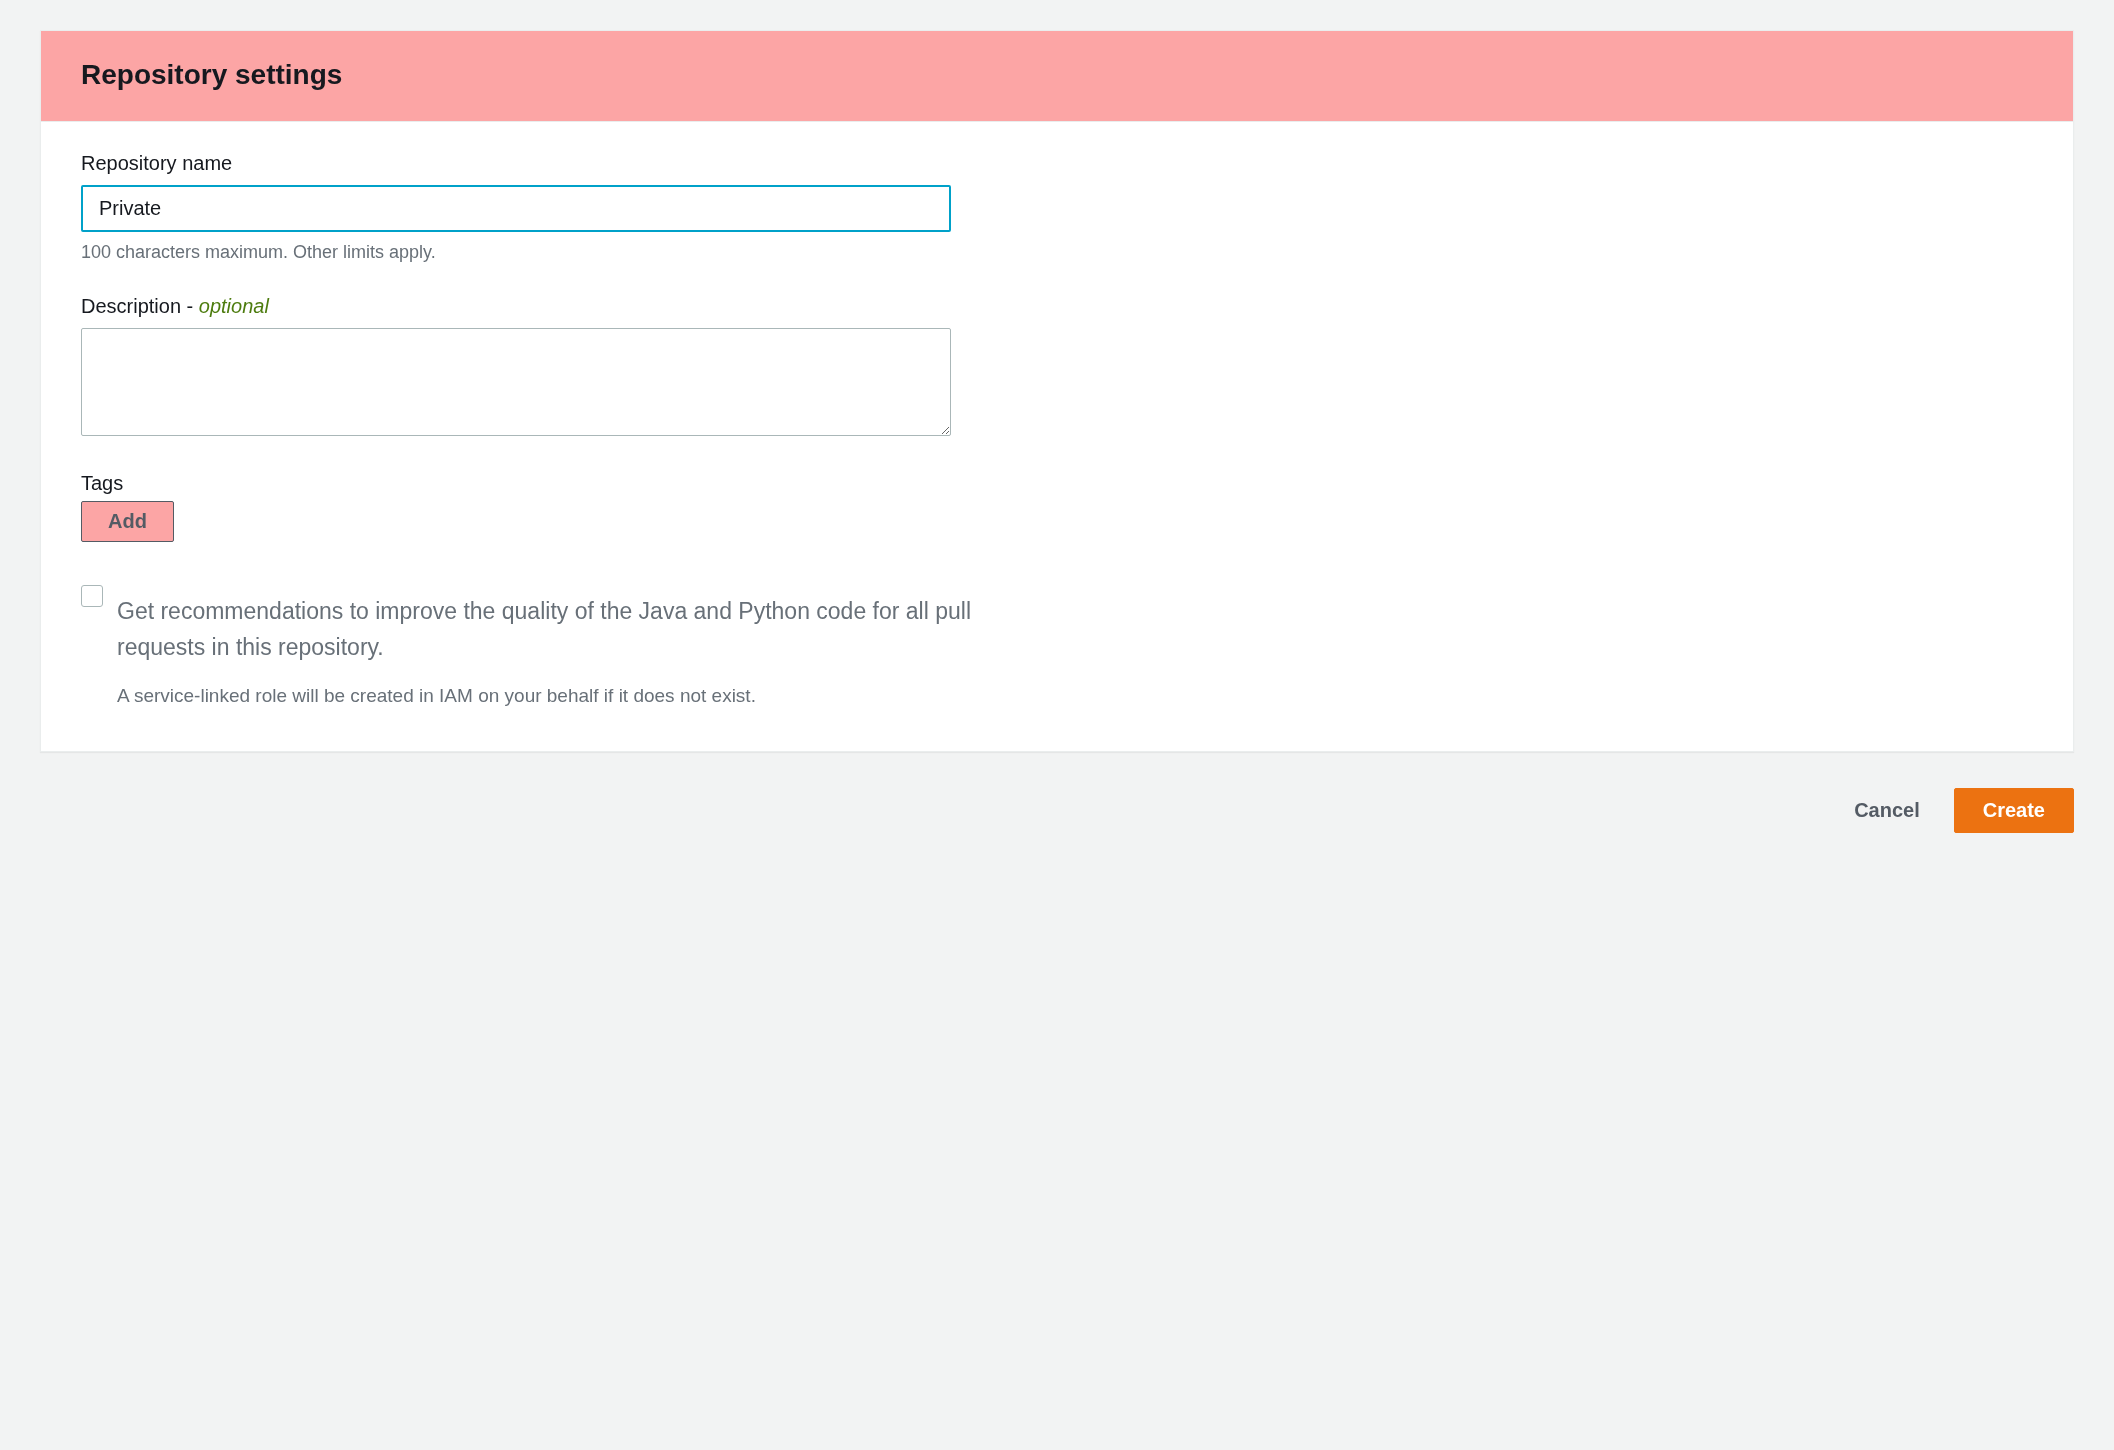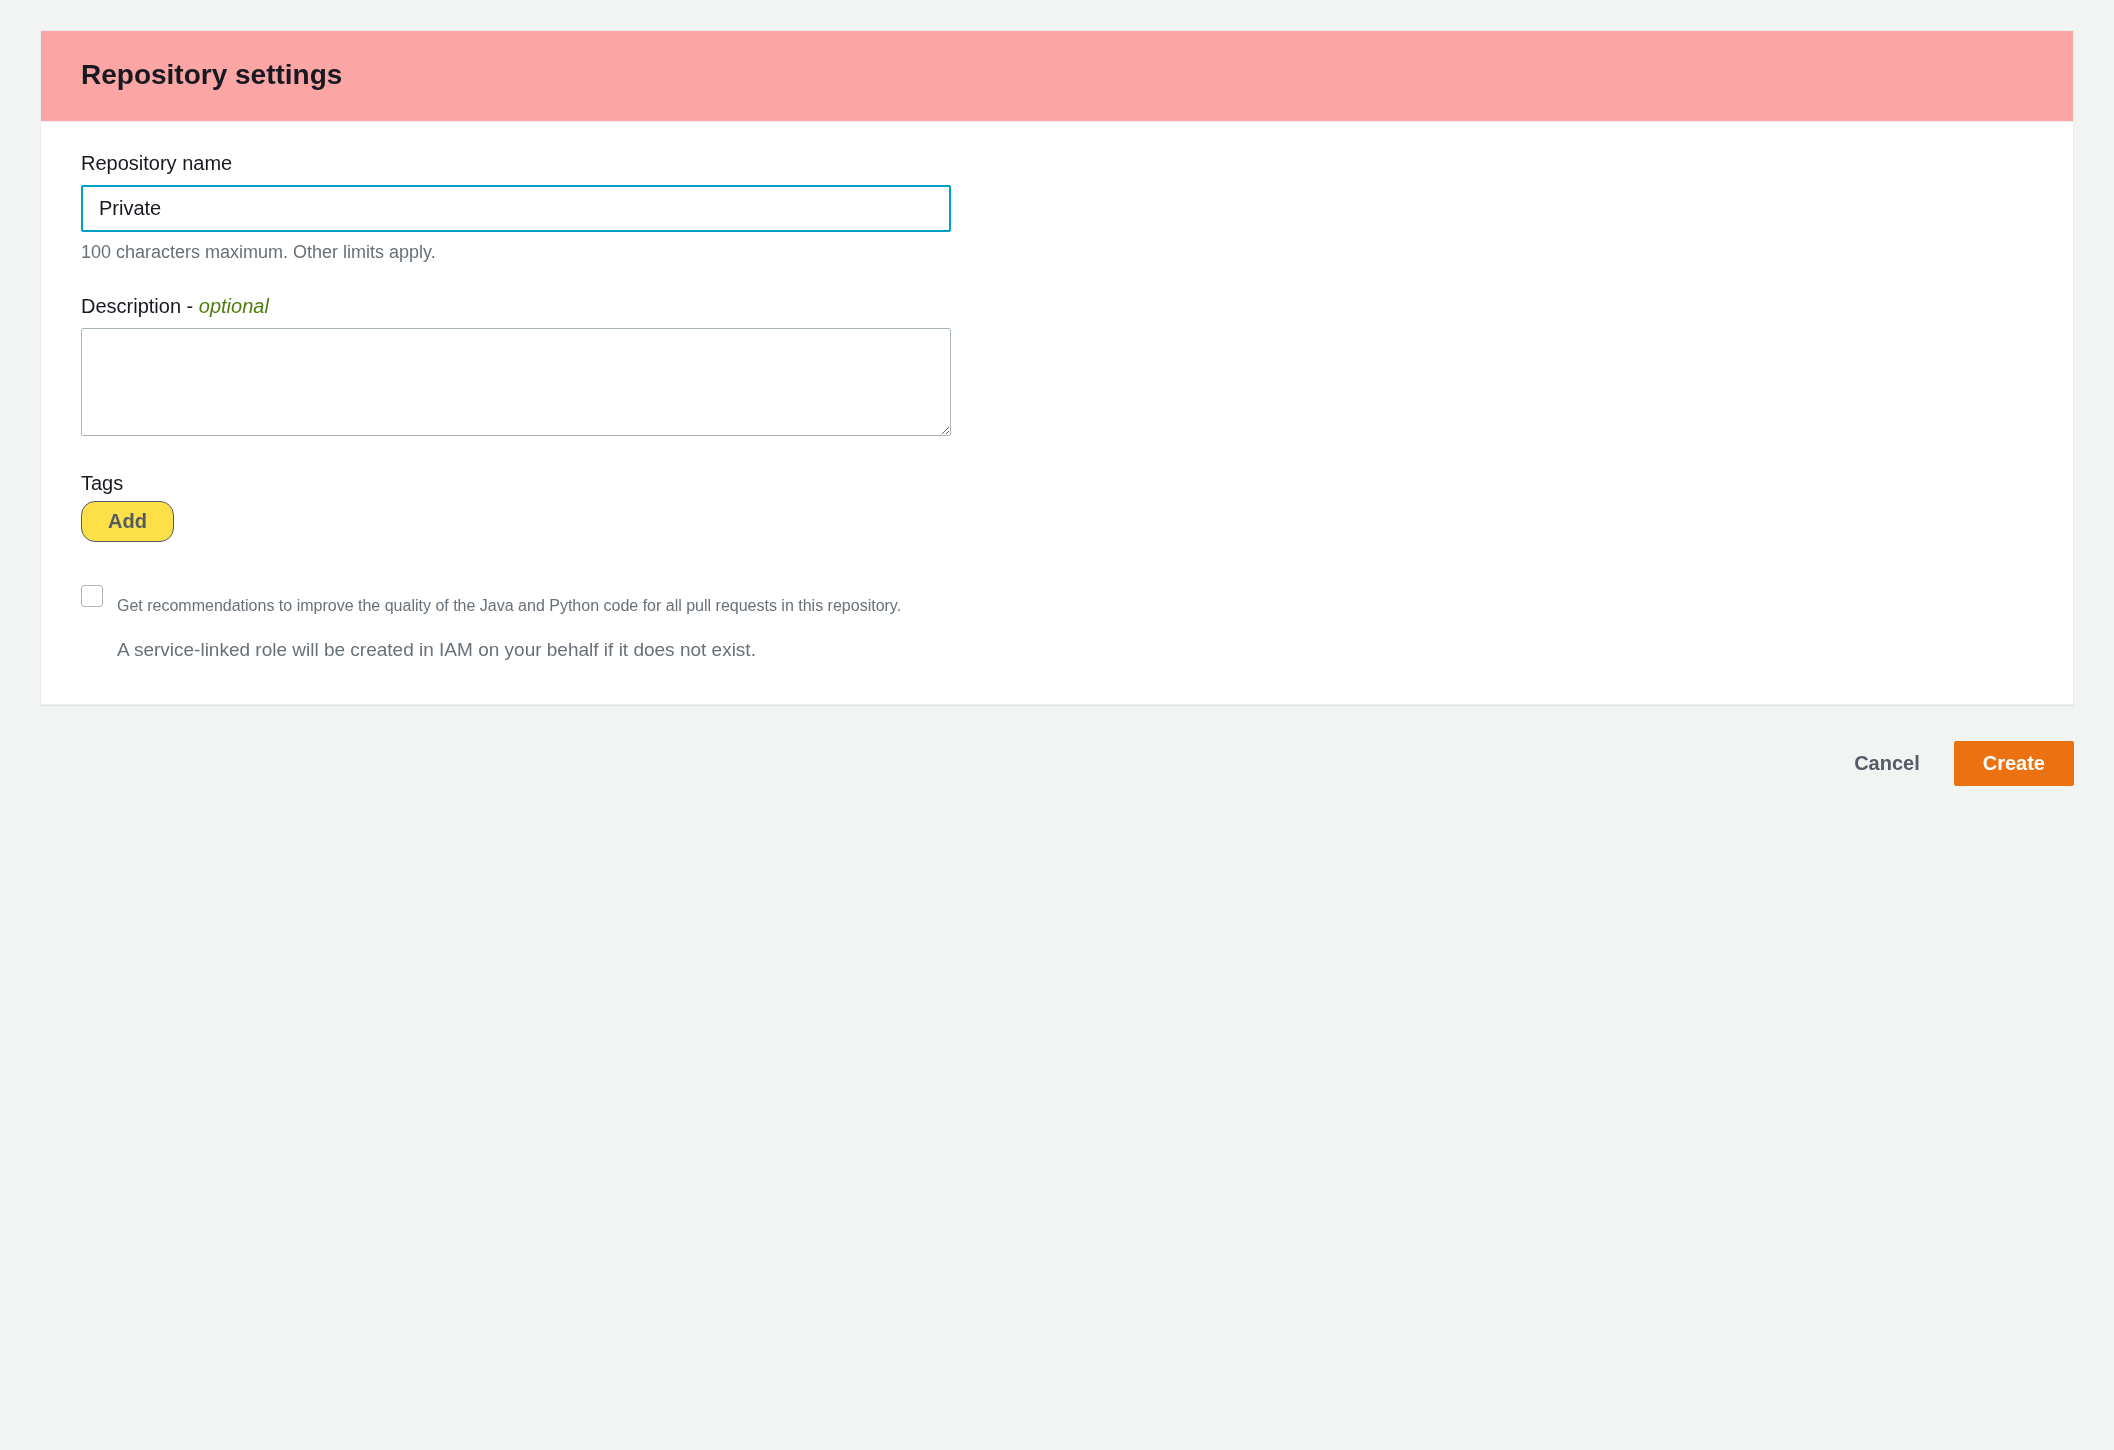--- a/index.html
+++ b/index.html
@@ -74,23 +74,23 @@
       font-size: 18px;
       color: #687078;
       margin-top: 10px;
     }
     .add-btn {
       display: inline-block;
       padding: 8px 26px;
       font-size: 20px;
       font-weight: 700;
       color: #545b64;
-      background: #fde047;
+      background: #fca5a5;
       border: 1px solid #545b64;
-      border-radius: 14px;
+      border-radius: 2px;
       cursor: pointer;
       font-family: inherit;
     }
     .checkbox-row {
       display: flex;
       align-items: flex-start;
       gap: 14px;
       max-width: 900px;
     }
     .checkbox {
@@ -105,21 +105,21 @@
     }
     .checkbox-content {
       flex: 1;
     }
     .checkbox-label {
       font-size: 20px;
       color: #16191f;
       line-height: 1.5;
     }
     .checkbox-desc {
-      font-size: 16px;
+      font-size: 23px;
       color: #687078;
       margin-top: 12px;
       line-height: 1.55;
     }
     .checkbox-desc2 {
       font-size: 19px;
       color: #687078;
       margin-top: 16px;
       line-height: 1.55;
     }

